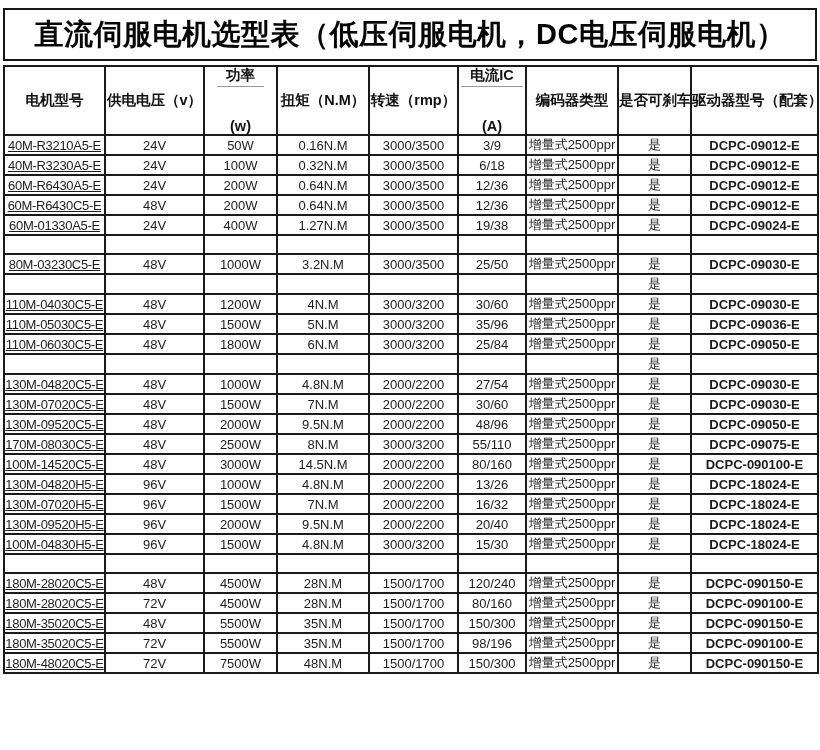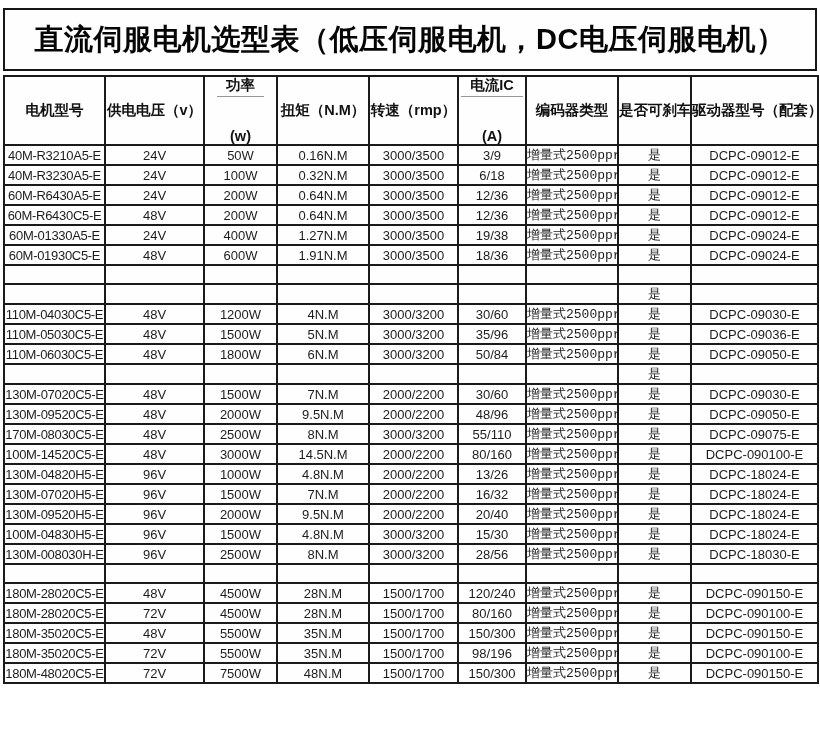--- a/index.html
+++ b/index.html
@@ -3,42 +3,42 @@
 <meta charset="utf-8">
 <style>
   html,body{margin:0;padding:0;}
   body{
     width:820px;height:750px;overflow:hidden;background:#ffffff;
     font-family:"Liberation Sans","DejaVu Sans",sans-serif;
     position:relative;
   }
   .sheet{position:absolute;top:8px;left:3px;width:814px;}
   .title-box{
-    box-sizing:border-box;width:100%;height:63px;
+    box-sizing:border-box;width:100%;height:53px;
     border:2px solid #161616;background:#fefefe;
     display:flex;align-items:center;justify-content:center;
     font-size:29px;font-weight:bold;color:#050505;letter-spacing:0.5px;
     margin-bottom:4px;white-space:nowrap;
   }
   table.grid{
     border-collapse:collapse;table-layout:fixed;width:814px;background:#fefefe;
   }
   .grid th,.grid td{
     border:2px solid #1a1a1a;padding:0;margin:0;
     text-align:center;vertical-align:middle;color:#1c1c1c;
     overflow:hidden;white-space:nowrap;
   }
   .grid th{height:44px;font-size:14.5px;font-weight:bold;color:#111;}
   .grid td{height:17px;font-size:13px;}
   .hdr-split{display:flex;flex-direction:column;align-items:center;line-height:1.15;gap:29px;}
   .hdr-split .top{border-bottom:1px solid #999;padding:0 9px 2px;margin-bottom:2px;}
-  .c0{font-size:12.5px;letter-spacing:-0.3px;}
-  .c6{font-size:12px;font-family:Liberation Mono, monospace;}
+  .c0{font-size:12.5px;letter-spacing:-0.3px;text-decoration:underline;}
+  .c6{font-size:12px;}
   .c7{font-size:13.5px;}
-  .c8{font-size:12.5px;}
+  .c8{font-size:12.5px;font-weight:bold;}
   .shrink{font-size:10.5px;}
 </style>
 </head>
 <body>
 
 <div class="sheet">
 
   <div class="title-box">直流伺服电机选型表（低压伺服电机，DC电压伺服电机）</div>
 
   <table class="grid">
@@ -140,42 +140,42 @@
           <td class="c1">24V</td>
           <td class="c2">400W</td>
           <td class="c3">1.27N.M</td>
           <td class="c4">3000/3500</td>
           <td class="c5">19/38</td>
           <td class="c6">增量式2500ppr</td>
           <td class="c7">是</td>
           <td class="c8">DCPC-09024-E</td>
         </tr>
         <tr>
-          <td class="c0">60M-01930C5-E</td>
-          <td class="c1">48V</td>
-          <td class="c2">600W</td>
-          <td class="c3">1.91N.M</td>
-          <td class="c4">3000/3500</td>
-          <td class="c5">18/36</td>
-          <td class="c6">增量式2500ppr</td>
-          <td class="c7">是</td>
-          <td class="c8">DCPC-09024-E</td>
-        </tr>
-        <tr>
           <td class="c0"></td>
           <td class="c1"></td>
           <td class="c2"></td>
           <td class="c3"></td>
           <td class="c4"></td>
           <td class="c5"></td>
           <td class="c6"></td>
           <td class="c7"></td>
           <td class="c8"></td>
         </tr>
         <tr>
+          <td class="c0">80M-03230C5-E</td>
+          <td class="c1">48V</td>
+          <td class="c2">1000W</td>
+          <td class="c3">3.2N.M</td>
+          <td class="c4">3000/3500</td>
+          <td class="c5">25/50</td>
+          <td class="c6">增量式2500ppr</td>
+          <td class="c7">是</td>
+          <td class="c8">DCPC-09030-E</td>
+        </tr>
+        <tr>
           <td class="c0"></td>
           <td class="c1"></td>
           <td class="c2"></td>
           <td class="c3"></td>
           <td class="c4"></td>
           <td class="c5"></td>
           <td class="c6"></td>
           <td class="c7">是</td>
           <td class="c8"></td>
         </tr>
@@ -200,37 +200,48 @@
           <td class="c6">增量式2500ppr</td>
           <td class="c7">是</td>
           <td class="c8">DCPC-09036-E</td>
         </tr>
         <tr>
           <td class="c0">110M-06030C5-E</td>
           <td class="c1">48V</td>
           <td class="c2">1800W</td>
           <td class="c3">6N.M</td>
           <td class="c4">3000/3200</td>
-          <td class="c5">50/84</td>
+          <td class="c5">25/84</td>
           <td class="c6">增量式2500ppr</td>
           <td class="c7">是</td>
           <td class="c8">DCPC-09050-E</td>
         </tr>
         <tr>
           <td class="c0"></td>
           <td class="c1"></td>
           <td class="c2"></td>
           <td class="c3"></td>
           <td class="c4"></td>
           <td class="c5"></td>
           <td class="c6"></td>
           <td class="c7">是</td>
           <td class="c8"></td>
         </tr>
         <tr>
+          <td class="c0">130M-04820C5-E</td>
+          <td class="c1">48V</td>
+          <td class="c2">1000W</td>
+          <td class="c3">4.8N.M</td>
+          <td class="c4">2000/2200</td>
+          <td class="c5">27/54</td>
+          <td class="c6">增量式2500ppr</td>
+          <td class="c7">是</td>
+          <td class="c8">DCPC-09030-E</td>
+        </tr>
+        <tr>
           <td class="c0">130M-07020C5-E</td>
           <td class="c1">48V</td>
           <td class="c2">1500W</td>
           <td class="c3">7N.M</td>
           <td class="c4">2000/2200</td>
           <td class="c5">30/60</td>
           <td class="c6">增量式2500ppr</td>
           <td class="c7">是</td>
           <td class="c8">DCPC-09030-E</td>
         </tr>
@@ -303,31 +314,20 @@
         <tr>
           <td class="c0">100M-04830H5-E</td>
           <td class="c1">96V</td>
           <td class="c2">1500W</td>
           <td class="c3">4.8N.M</td>
           <td class="c4">3000/3200</td>
           <td class="c5">15/30</td>
           <td class="c6">增量式2500ppr</td>
           <td class="c7">是</td>
           <td class="c8">DCPC-18024-E</td>
-        </tr>
-        <tr>
-          <td class="c0">130M-008030H-E</td>
-          <td class="c1">96V</td>
-          <td class="c2">2500W</td>
-          <td class="c3">8N.M</td>
-          <td class="c4">3000/3200</td>
-          <td class="c5">28/56</td>
-          <td class="c6">增量式2500ppr</td>
-          <td class="c7">是</td>
-          <td class="c8">DCPC-18030-E</td>
         </tr>
         <tr>
           <td class="c0"></td>
           <td class="c1"></td>
           <td class="c2"></td>
           <td class="c3"></td>
           <td class="c4"></td>
           <td class="c5"></td>
           <td class="c6"></td>
           <td class="c7"></td>

